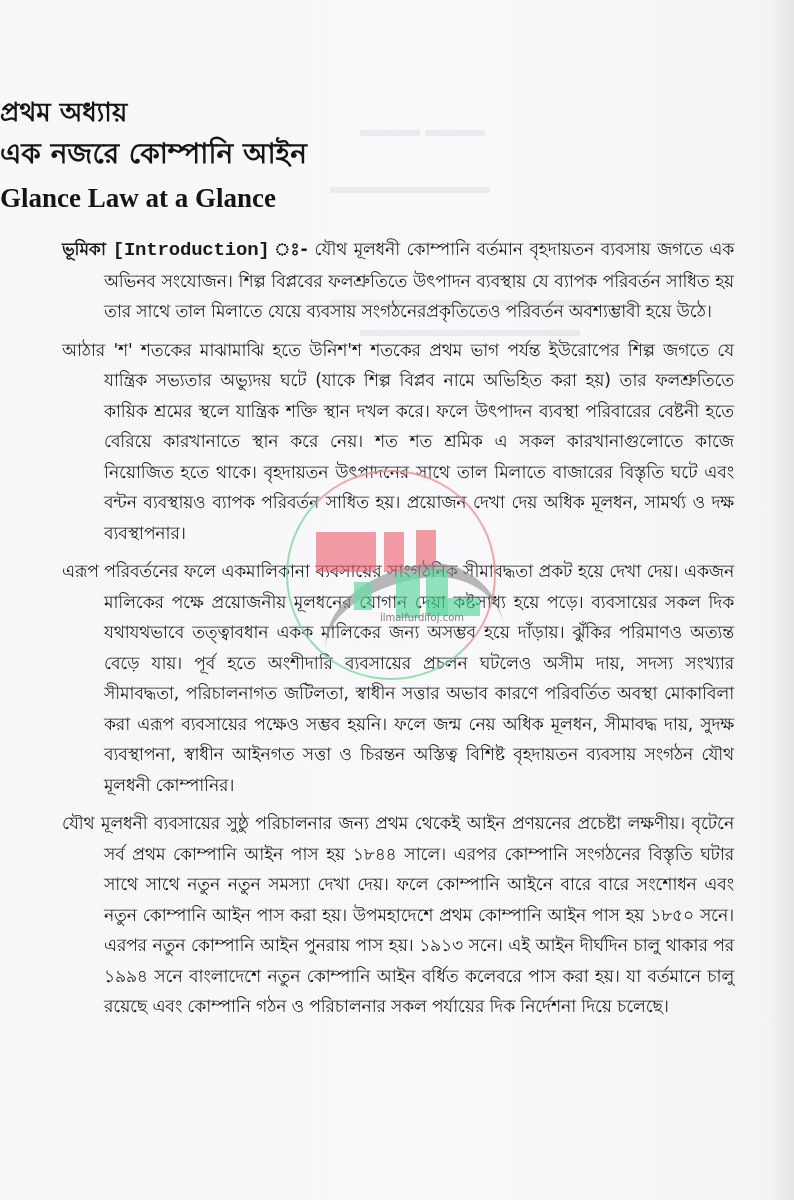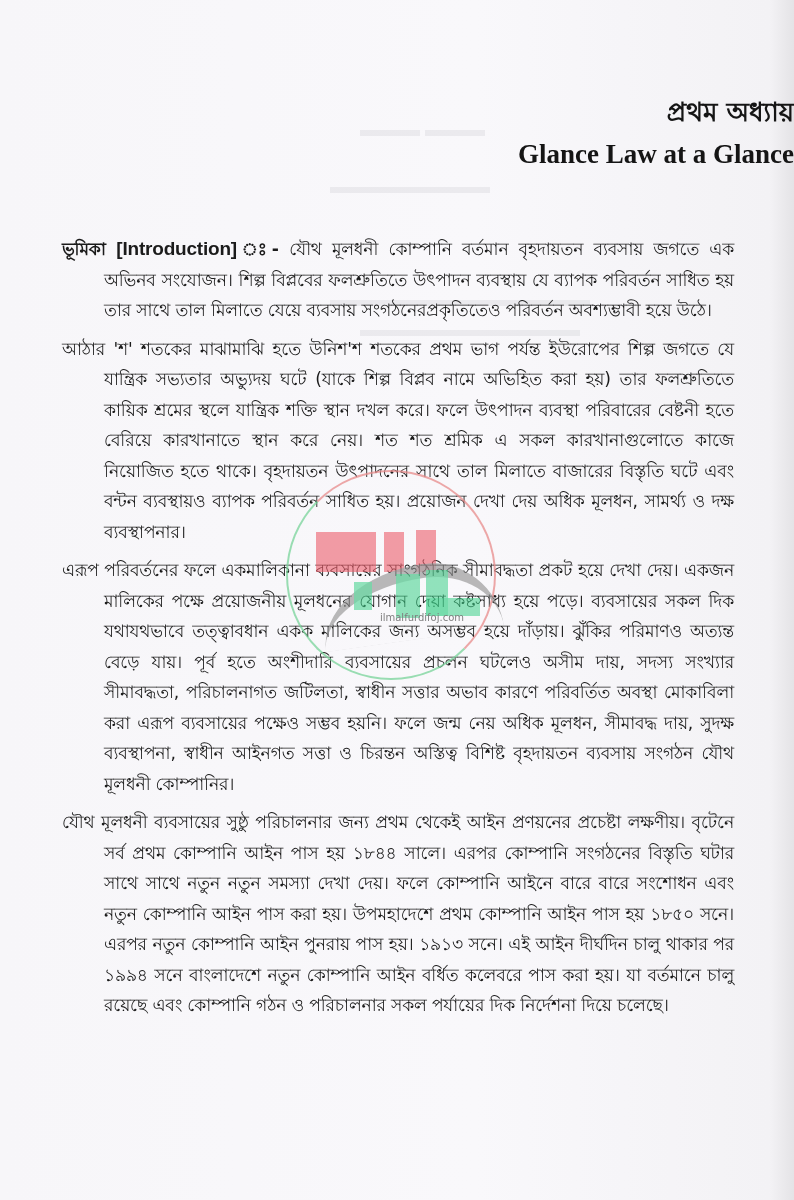--- a/index.html
+++ b/index.html
@@ -12,38 +12,38 @@
   }
   .page {
     position: absolute; left: 0; top: 0; width: 794px; height: 1200px;
     background: linear-gradient(90deg, #f7f6f9 0%, #f9f8fb 60%, #f3f2f5 97%, #e4e3e6 100%);
   }
   .bleed {
     position: absolute; color: rgba(120,120,130,0.10);
     font-family: "Liberation Serif", serif; font-size: 20px; font-weight: bold;
     white-space: nowrap; pointer-events: none;
   }
-  .headings { position: absolute; left: 0; top: 92px; width: 794px; text-align: right; }
+  .headings { position: absolute; left: 0; top: 92px; width: 794px; text-align: left; }
   .chapter { font-size: 26px; font-weight: bold; line-height: 40px; margin: 0; color: #151515; }
   .subtitle { font-size: 28px; font-weight: bold; line-height: 44px; margin: 0; color: #151515; }
   .en-title {
     font-family: "Liberation Serif", serif; font-size: 27px; font-weight: bold;
     line-height: 40px; margin: 2px 0 0 0; color: #151515;
   }
   .body {
     position: absolute; left: 62px; top: 234px; width: 672px;
   }
   .para {
     margin: 0 0 8px 0;
     padding-left: 42px; text-indent: -42px;
     font-size: 17.2px; line-height: 30.5px; text-align: justify;
     letter-spacing: -0.2px; color: #1b1b1b;
   }
   .lead-label { font-weight: bold; }
-  .lead-en { font-family: Liberation Sans, sans-serif; font-weight: bold; font-size: 19px; }
+  .lead-en { font-family: Liberation Mono, monospace; font-weight: bold; font-size: 19px; }
   .watermark {
     position: absolute; left: 286px; top: 470px; width: 210px; height: 210px;
     border-radius: 50%; pointer-events: none; opacity: 0.75;
   }
   .wm-ring-l { position:absolute; inset:0; border-radius:50%; border:2px solid transparent; border-left-color:#79d49a; border-bottom-color:#79d49a; }
   .wm-ring-r { position:absolute; inset:0; border-radius:50%; border:2px solid transparent; border-top-color:#e88c8c; border-right-color:#e88c8c; }
   .wm-red { position:absolute; background:#ec5d6a; opacity:0.8; }
   .wm-green { position:absolute; background:#3fd08a; opacity:0.75; }
   .wm-swoosh {
     position:absolute; left:34px; top:96px; width:180px; height:60px;
@@ -60,20 +60,21 @@
 
 <div class="page">
 
   <div class="bleed" style="left:360px;top:118px;">▬▬▬ ▬▬▬</div>
   <div class="bleed" style="left:330px;top:175px;">▬▬▬▬▬▬▬▬</div>
   <div class="bleed" style="left:330px;top:288px;">▬▬▬▬▬▬▬▬▬▬▬▬▬</div>
   <div class="bleed" style="left:360px;top:318px;">▬▬▬▬▬▬▬▬▬▬▬</div>
 
   <header class="headings">
     <p class="chapter">প্রথম অধ্যায়</p>
+    <p class="subtitle">এক নজরে কোম্পানি আইন</p>
     <p class="en-title">Glance Law at a Glance</p>
   </header>
 
   <main class="body">
     <p class="para"><span class="lead-label">ভূমিকা </span><span class="lead-en">[Introduction]</span><span class="lead-label"> ঃ- </span><span>যৌথ মূলধনী কোম্পানি বর্তমান বৃহদায়তন ব্যবসায় জগতে এক অভিনব সংযোজন। শিল্প বিপ্লবের ফলশ্রুতিতে উৎপাদন ব্যবস্থায় যে ব্যাপক পরিবর্তন সাধিত হয় তার সাথে তাল মিলাতে যেয়ে ব্যবসায় সংগঠনেরপ্রকৃতিতেও পরিবর্তন অবশ্যম্ভাবী হয়ে উঠে।</span></p>
 
     <p class="para">আঠার 'শ' শতকের মাঝামাঝি হতে উনিশ'শ শতকের প্রথম ভাগ পর্যন্ত ইউরোপের শিল্প জগতে যে যান্ত্রিক সভ্যতার অভ্যুদয় ঘটে (যাকে শিল্প বিপ্লব নামে অভিহিত করা হয়) তার ফলশ্রুতিতে কায়িক শ্রমের স্থলে যান্ত্রিক শক্তি স্থান দখল করে। ফলে উৎপাদন ব্যবস্থা পরিবারের বেষ্টনী হতে বেরিয়ে কারখানাতে স্থান করে নেয়। শত শত শ্রমিক এ সকল কারখানাগুলোতে কাজে নিয়োজিত হতে থাকে। বৃহদায়তন উৎপাদনের সাথে তাল মিলাতে বাজারের বিস্তৃতি ঘটে এবং বন্টন ব্যবস্থায়ও ব্যাপক পরিবর্তন সাধিত হয়। প্রয়োজন দেখা দেয় অধিক মূলধন, সামর্থ্য ও দক্ষ ব্যবস্থাপনার।</p>
 
     <p class="para">এরূপ পরিবর্তনের ফলে একমালিকানা ব্যবসায়ের সাংগঠনিক সীমাবদ্ধতা প্রকট হয়ে দেখা দেয়। একজন মালিকের পক্ষে প্রয়োজনীয় মূলধনের যোগান দেয়া কষ্টসাধ্য হয়ে পড়ে। ব্যবসায়ের সকল দিক যথাযথভাবে তত্ত্বাবধান একক মালিকের জন্য অসম্ভব হয়ে দাঁড়ায়। ঝুঁকির পরিমাণও অত্যন্ত বেড়ে যায়। পূর্ব হতে অংশীদারি ব্যবসায়ের প্রচলন ঘটলেও অসীম দায়, সদস্য সংখ্যার সীমাবদ্ধতা, পরিচালনাগত জটিলতা, স্বাধীন সত্তার অভাব কারণে পরিবর্তিত অবস্থা মোকাবিলা করা এরূপ ব্যবসায়ের পক্ষেও সম্ভব হয়নি। ফলে জন্ম নেয় অধিক মূলধন, সীমাবদ্ধ দায়, সুদক্ষ ব্যবস্থাপনা, স্বাধীন আইনগত সত্তা ও চিরন্তন অস্তিত্ব বিশিষ্ট বৃহদায়তন ব্যবসায় সংগঠন যৌথ মূলধনী কোম্পানির।</p>
 

